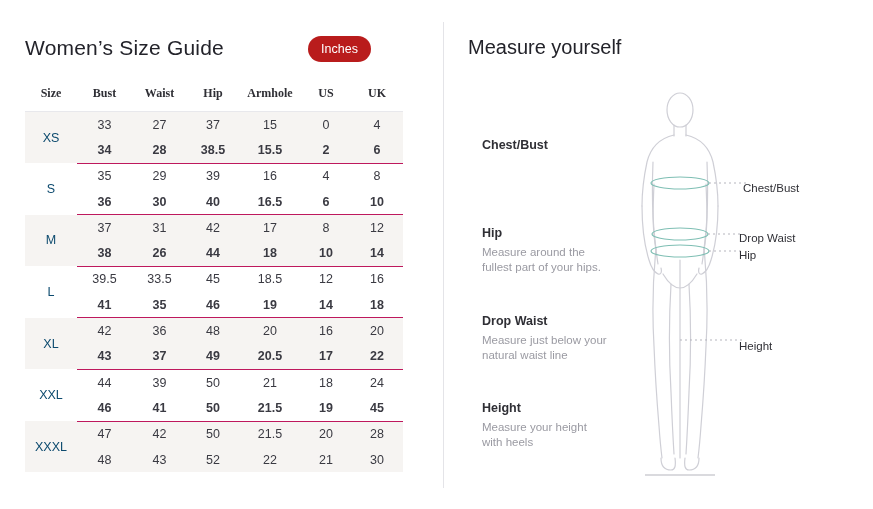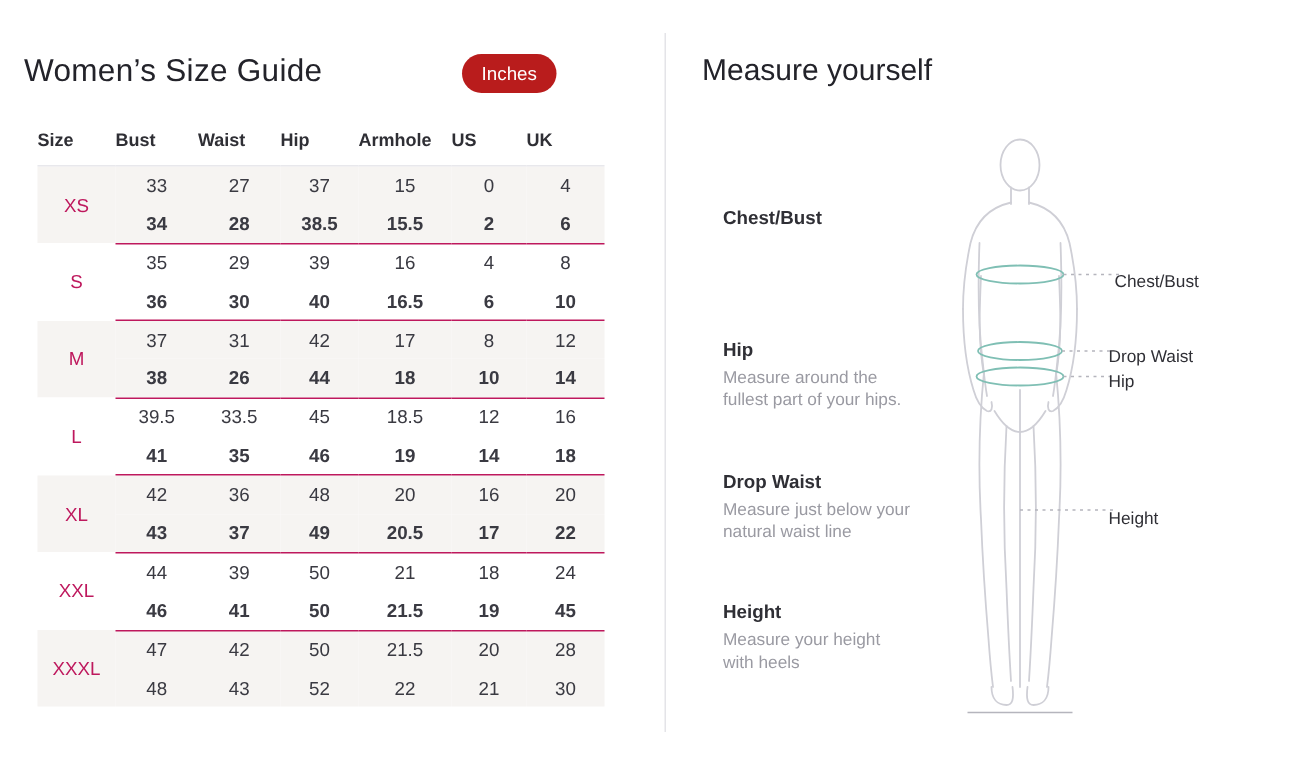--- a/index.html
+++ b/index.html
@@ -31,21 +31,21 @@
   
   .left-panel {
     position: absolute;
     left: 0;
     top: 0;
     width: 443px;
     height: 509px;
   }
   .guide-title {
     position: absolute;
-    left: 16px;
+    left: 25px;
     top: 36px;
     font-size: 21px;
     font-weight: 400;
     letter-spacing: 0.2px;
     color: #23232a;
   }
   .unit-pill {
     position: absolute;
     left: 308px;
     top: 36px;
@@ -66,33 +66,34 @@
     left: 25px;
     top: 80px;
     border-collapse: collapse;
     width: 378px;
   }
   table.size-table th {
     font-size: 12px;
     font-weight: 700;
     color: #2f2f35;
     padding: 6px 0 10px 0;
-    text-align: left;
+    text-align: center;
     border-bottom: 1px solid #e8e8ec;
+    font-family: Liberation Serif, serif;
   }
   table.size-table td {
     font-size: 12.5px;
     color: #3a3a42;
     text-align: center;
     height: 25.3px;
     padding: 0;
   }
   table.size-table td.size-cell {
     font-size: 12.5px;
-    color: #be185d;
+    color: #0c4a6e;
     width: 52px;
   }
   tr.row-sep td {
     border-bottom: 1px solid #be185d;
     font-weight: bold;
   }
   tbody tr.band td {
     background: #f6f4f2;
   }
   tbody tr.plain td {

